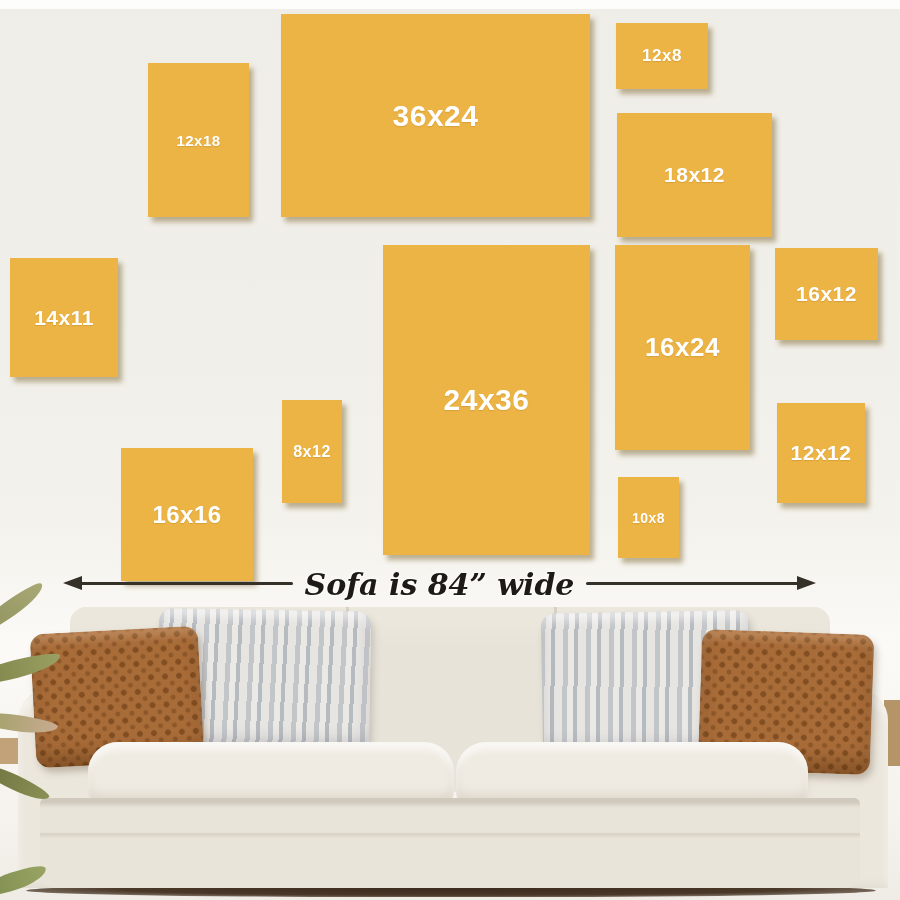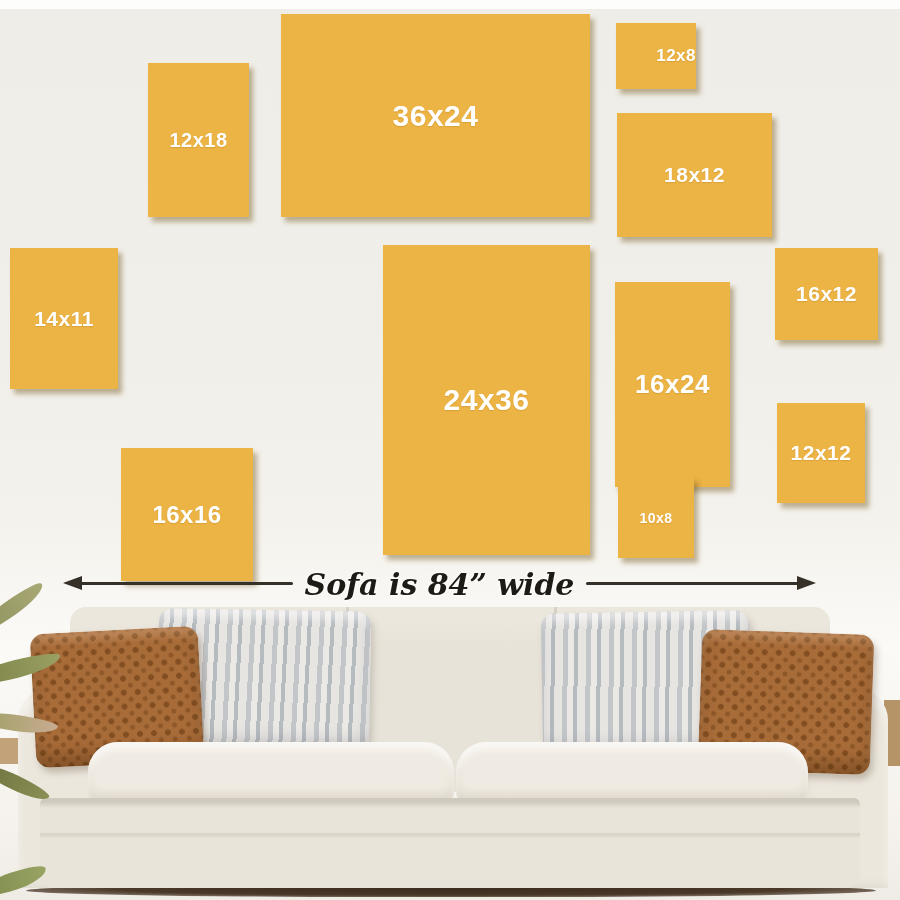--- a/index.html
+++ b/index.html
@@ -82,47 +82,50 @@
   .leaf.l5{left:-20px;top:872px;width:68px;height:18px;transform:rotate(-18deg);background:linear-gradient(90deg,#7d8c4f,#99a463);}
 </style>
 </head>
 <body>
 
 <div class="stage">
   <div class="top-strip"></div>
 
   <div class="frames-layer">
       <div class="frame" style="left: 148px; top: 63px; width: 101px; height: 154px;">
-        <span class="frame-label" style="font-size: 20px; text-align: center;">12x18</span>
+        <span class="frame-label" style="font-size: 15px; text-align: center;">12x18</span>
       </div>
       <div class="frame" style="left: 281px; top: 14px; width: 309px; height: 203px;">
         <span class="frame-label" style="font-size: 30px;">36x24</span>
       </div>
-      <div class="frame" style="left: 616px; top: 23px; width: 80px; height: 66px; justify-content: flex-end;">
+      <div class="frame" style="left: 616px; top: 23px; width: 92px; height: 66px;">
         <span class="frame-label" style="font-size: 17px;">12x8</span>
       </div>
       <div class="frame" style="left: 617px; top: 113px; width: 155px; height: 124px;">
         <span class="frame-label" style="font-size: 21px;">18x12</span>
       </div>
-      <div class="frame" style="left: 10px; top: 248px; width: 108px; height: 141px;">
+      <div class="frame" style="left: 10px; top: 258px; width: 108px; height: 119px;">
         <span class="frame-label" style="font-size: 21px;">14x11</span>
       </div>
       <div class="frame" style="left: 383px; top: 245px; width: 207px; height: 310px;">
         <span class="frame-label" style="font-size: 30px;">24x36</span>
       </div>
-      <div class="frame" style="left: 615px; top: 245px; width: 115px; height: 205px; margin-top: 37px;">
+      <div class="frame" style="left: 615px; top: 245px; width: 135px; height: 205px;">
         <span class="frame-label" style="font-size: 26px;">16x24</span>
       </div>
       <div class="frame" style="left: 775px; top: 248px; width: 103px; height: 92px;">
         <span class="frame-label" style="font-size: 21px;">16x12</span>
       </div>
       <div class="frame" style="left: 121px; top: 400px; width: 132px; height: 133px; margin-top: 48px;">
         <span class="frame-label" style="font-size: 24px;">16x16</span>
       </div>
-      <div class="frame" style="left: 618px; top: 477px; width: 76px; height: 81px;">
+      <div class="frame" style="left: 282px; top: 400px; width: 60px; height: 103px;">
+        <span class="frame-label" style="font-size: 16px;">8x12</span>
+      </div>
+      <div class="frame" style="left: 618px; top: 477px; width: 61px; height: 81px;">
         <span class="frame-label" style="font-size: 14px;">10x8</span>
       </div>
       <div class="frame" style="left: 777px; top: 403px; width: 88px; height: 100px;">
         <span class="frame-label" style="font-size: 21px;">12x12</span>
       </div>
     </div>
 
   <div class="dim-row">
     <span class="dim-head left"></span>
     <span class="dim-line"></span>

